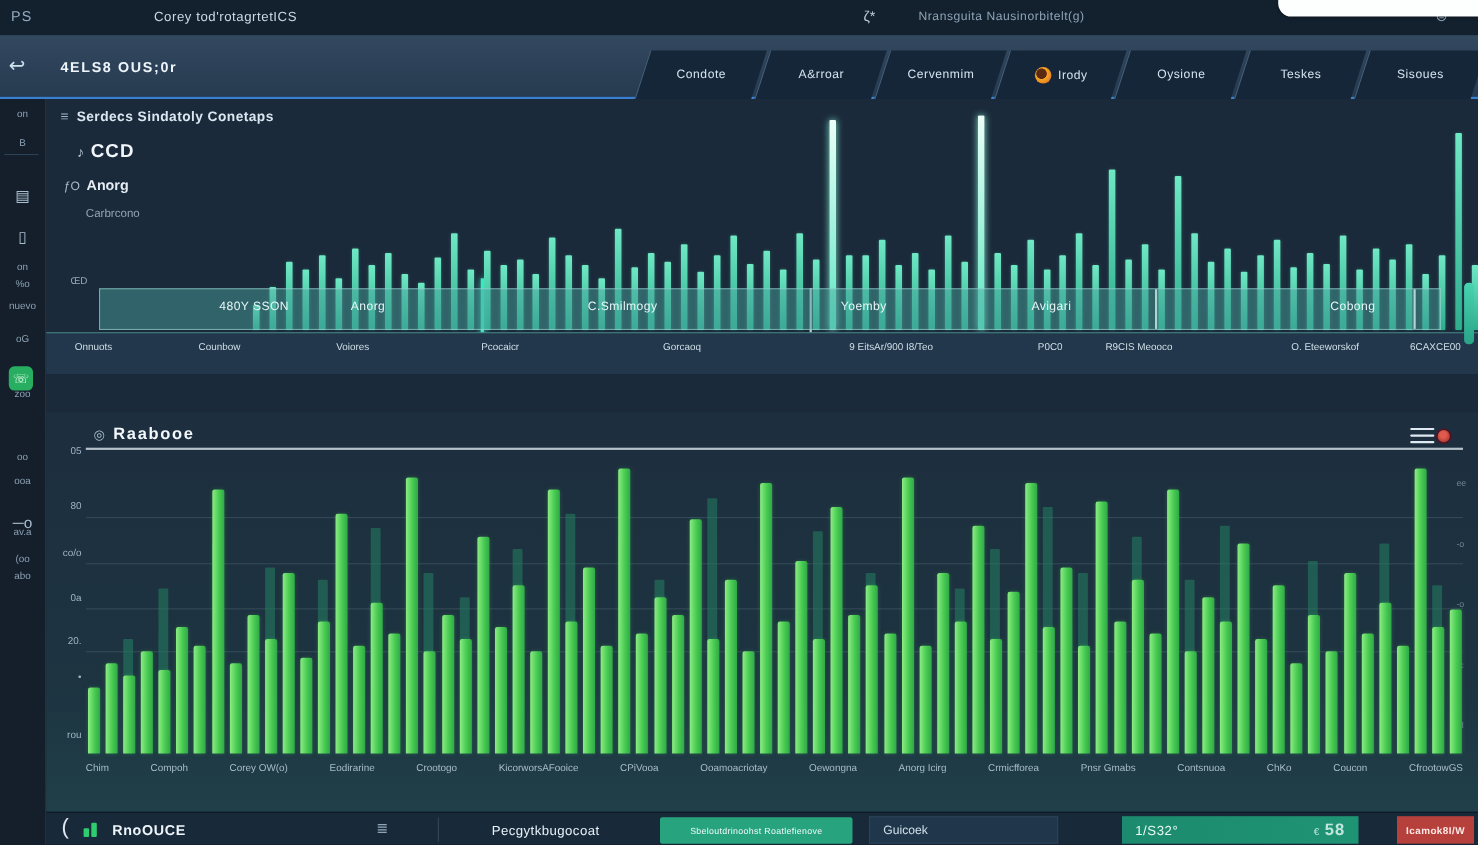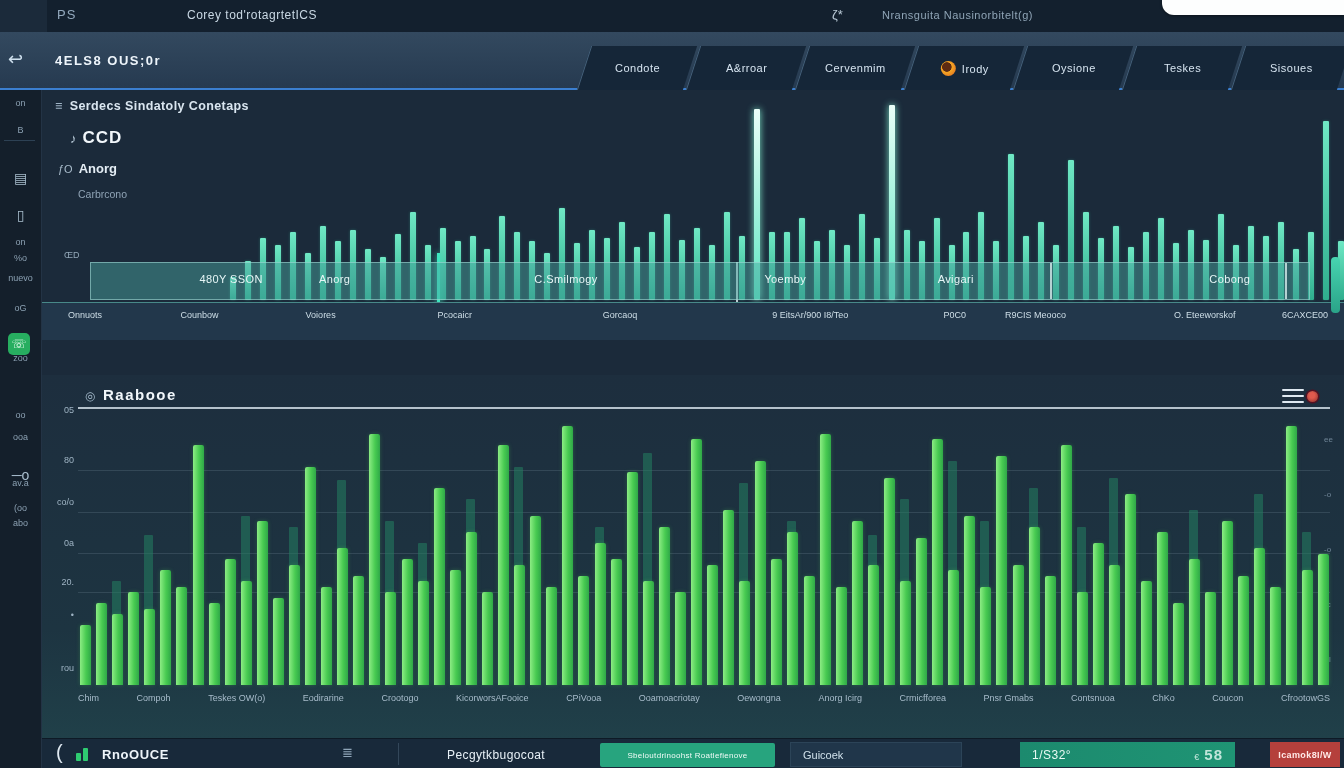--- a/index.html
+++ b/index.html
@@ -1,21 +1,21 @@
 <!DOCTYPE html>
 <html><head>
 <meta charset="utf-8">
 <style>
   html,body{margin:0;padding:0;background:#0d1722;}
   *{box-sizing:border-box;}
   .screen{position:relative;width:1344px;height:768px;overflow:hidden;
     background:#1b2a3a;font-family:"Liberation Sans",sans-serif;color:#d9e5ee;}
 
   
-  .topbar{position:absolute;top:0;left:0;right:0;height:32px;background:#13202e;margin-left:47px;}
+  .topbar{position:absolute;top:0;left:0;right:0;height:32px;background:#13202e;}
   .logo{position:absolute;left:10px;top:7px;font-size:13px;color:#93a9bd;letter-spacing:1px;}
   .topbar-title{position:absolute;left:140px;top:8px;font-size:12px;color:#c9d8e4;letter-spacing:.5px;}
   .user-ic{position:absolute;left:785px;top:7px;font-size:13px;color:#b9c9d6;}
   .user-txt{position:absolute;left:835px;top:9px;font-size:11px;color:#8fa4b6;letter-spacing:.5px;}
   .globe{position:absolute;left:1305px;top:7px;font-size:13px;color:#9fb3c8;}
   .white-pill{position:absolute;top:0;left:1162px;width:182px;height:15px;background:#fdfefe;
     border-radius:0 0 0 12px;box-shadow:0 1px 3px rgba(0,0,0,.4);}
 
   
   .navbar{position:absolute;top:32px;left:0;right:0;height:58px;
@@ -610,21 +610,21 @@
           <div class="bk" style="height: 153px;"></div>
           <div class="fr" style="height: 115px;"></div>
         </div>
         <div class="slot">
           <div class="fr" style="height: 131px;"></div>
         </div>
       </div>
     <div class="xlabels" id="xlabs">
         <div class="xlab">Chim</div>
         <div class="xlab">Compoh</div>
-        <div class="xlab">Teskes OW(o)</div>
+        <div class="xlab">Corey OW(o)</div>
         <div class="xlab">Eodirarine</div>
         <div class="xlab">Crootogo</div>
         <div class="xlab">KicorworsAFooice</div>
         <div class="xlab">CPiVooa</div>
         <div class="xlab">Ooamoacriotay</div>
         <div class="xlab">Oewongna</div>
         <div class="xlab">Anorg Icirg</div>
         <div class="xlab">Crmicfforea</div>
         <div class="xlab">Pnsr Gmabs</div>
         <div class="xlab">Contsnuoa</div>

